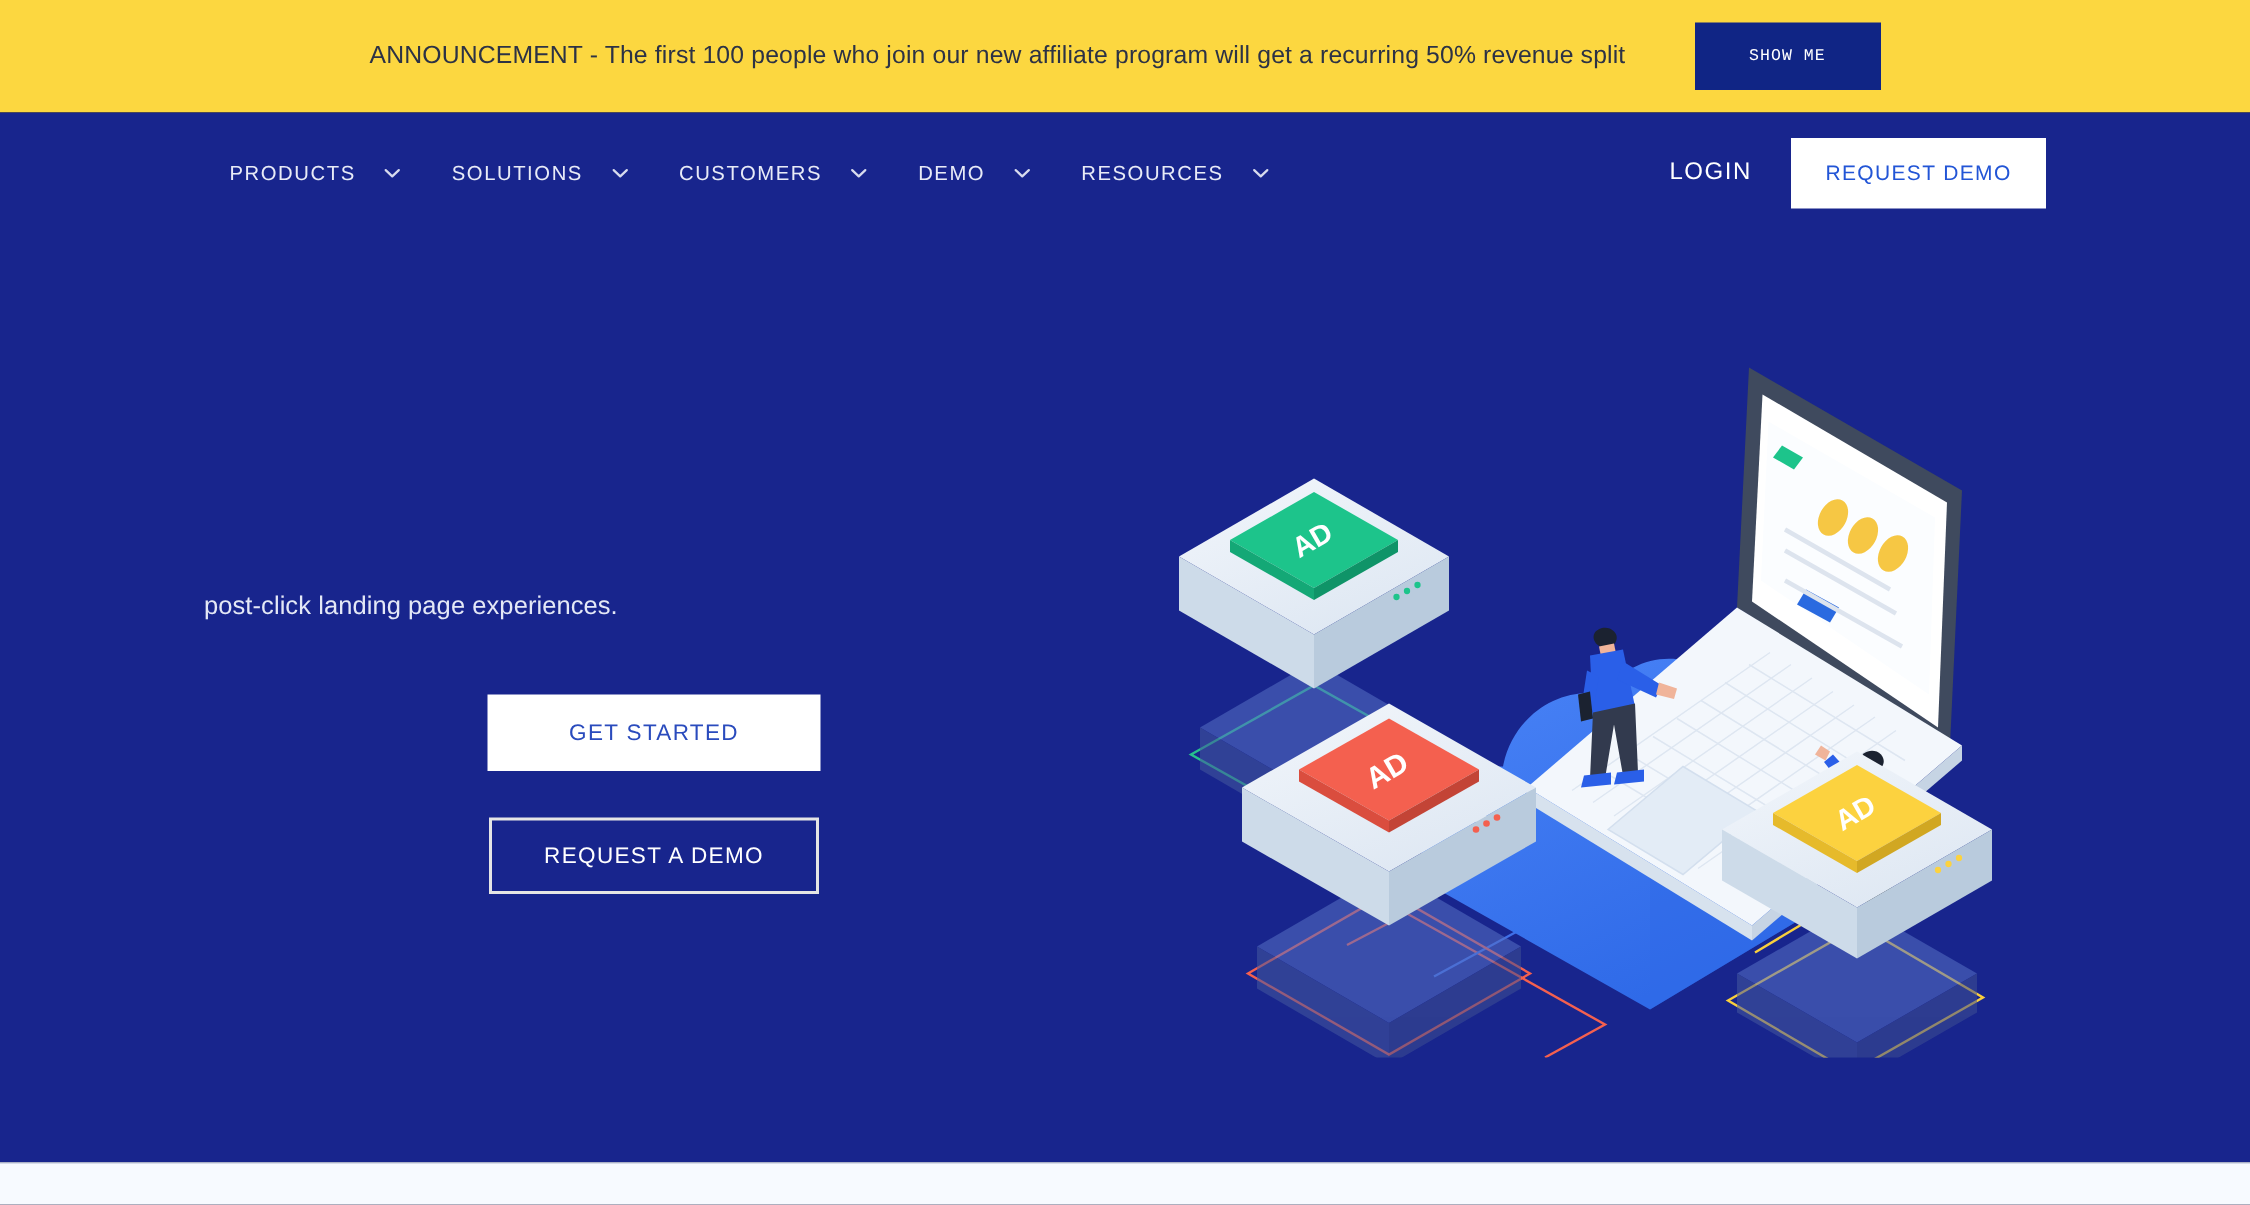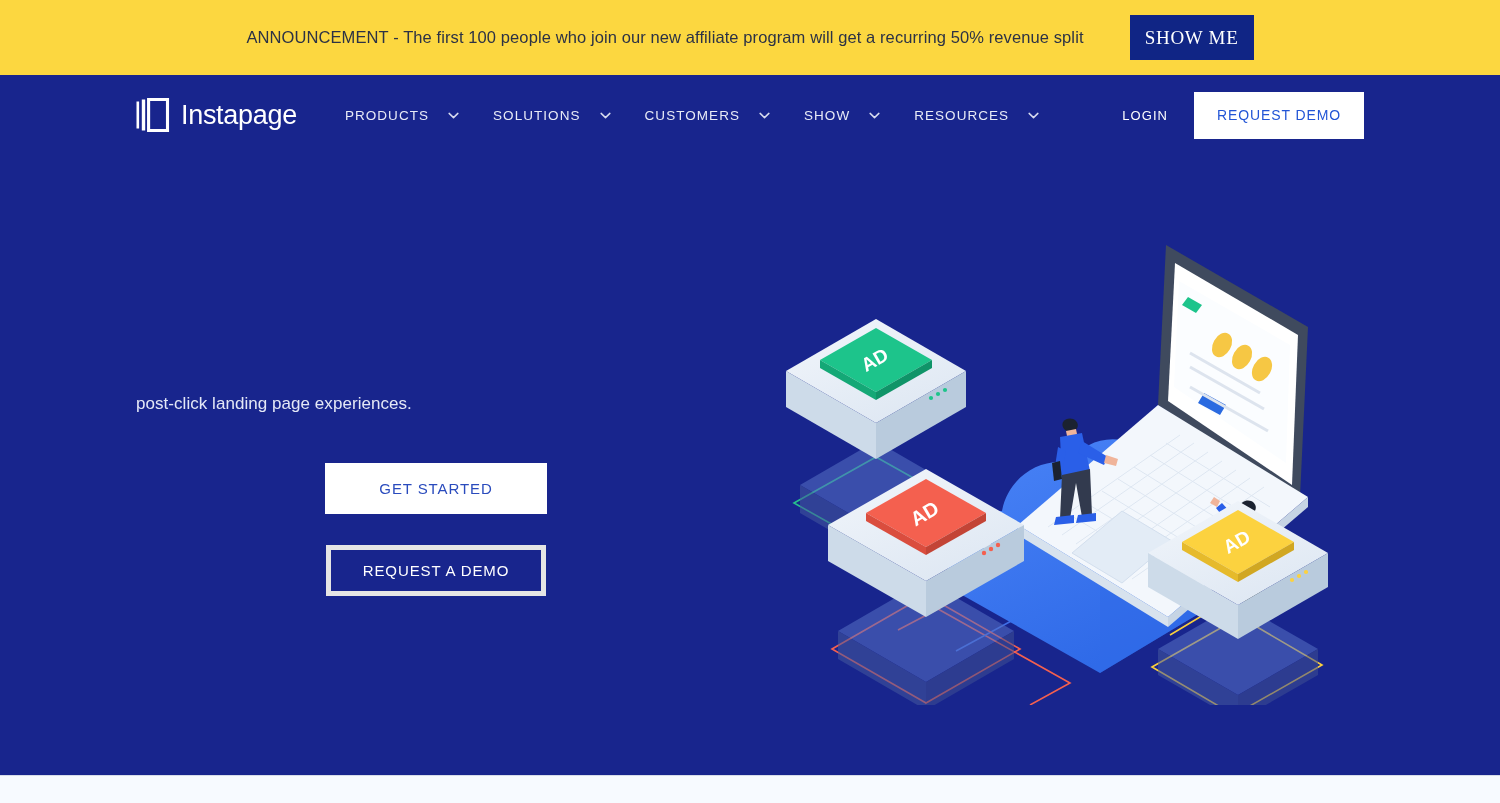--- a/index.html
+++ b/index.html
@@ -41,25 +41,25 @@
     line-height: 1;
   }
   .announce-btn {
     display: inline-flex;
     align-items: center;
     justify-content: center;
     width: 124px;
     height: 45px;
     background: #102585;
     color: #ffffff;
-    font-size: 19px;
+    font-size: 11px;
     letter-spacing: 0.7px;
     border: none;
     cursor: pointer;
-    font-family: Liberation Serif, serif;
+    font-family: Liberation Mono, monospace;
   }
 
   
   .hero {
     position: absolute;
     top: 75px; left: 0;
     width: 1500px;
     height: 700px;
     background: #18258d;
     overflow: hidden;
@@ -106,21 +106,21 @@
   .chev { width: 11px; height: 7px; display: block; opacity: .92; }
 
   .nav-right {
     margin-left: auto;
     display: flex;
     align-items: center;
     gap: 0;
   }
   .login-link {
     color: #ffffff;
-    font-size: 13px;
+    font-size: 16px;
     letter-spacing: 1.05px;
     padding: 0 26px;
     cursor: pointer;
     white-space: nowrap;
   }
   .demo-btn {
     display: inline-flex;
     align-items: center;
     justify-content: center;
     width: 170px;
@@ -181,21 +181,21 @@
   .btn-outline {
     display: inline-flex;
     align-items: center;
     justify-content: center;
     width: 220px;
     height: 51px;
     background: transparent;
     color: #ffffff;
     font-size: 15px;
     letter-spacing: 0.9px;
-    border: 5px solid #e5e5e5;
+    border: 2px solid #e5e5e5;
     cursor: pointer;
     font-family: inherit;
   }
 
   
   .illustration {
     position: absolute;
     left: 770px;
     top: 160px;
     width: 560px;
@@ -220,28 +220,20 @@
 
   <div class="announce-bar">
     <span class="announce-text">ANNOUNCEMENT - The first 100 people who join our new affiliate program will get a recurring 50% revenue split</span>
     <button class="announce-btn">SHOW ME</button>
   </div>
 
   <div class="hero">
 
     <nav class="navbar">
 
-      <div class="logo">
-        <svg class="logo-mark" viewBox="0 0 36 34">
-          <rect x="0.5" y="3.5" width="2.6" height="27" fill="#ffffff"></rect>
-          <rect x="5.8" y="1.5" width="3.4" height="31" fill="#ffffff"></rect>
-          <path d="M12.6 1.5 H31.5 V32.5 H12.6 Z" fill="none" stroke="#ffffff" stroke-width="3.1"></path>
-        </svg>
-        <span class="logo-text">Instapage</span>
-      </div>
 
       <div class="nav-links">
         <div class="nav-item">
           <span>PRODUCTS</span>
           <svg class="chev" viewBox="0 0 12 8">
             <path d="M1 1.6 L6 6.4 L11 1.6" fill="none" stroke="#e8ebf7" stroke-width="1.7" stroke-linecap="round" stroke-linejoin="round"></path>
           </svg>
         </div>
         <div class="nav-item">
           <span>SOLUTIONS</span>
@@ -249,21 +241,21 @@
             <path d="M1 1.6 L6 6.4 L11 1.6" fill="none" stroke="#e8ebf7" stroke-width="1.7" stroke-linecap="round" stroke-linejoin="round"></path>
           </svg>
         </div>
         <div class="nav-item">
           <span>CUSTOMERS</span>
           <svg class="chev" viewBox="0 0 12 8">
             <path d="M1 1.6 L6 6.4 L11 1.6" fill="none" stroke="#e8ebf7" stroke-width="1.7" stroke-linecap="round" stroke-linejoin="round"></path>
           </svg>
         </div>
         <div class="nav-item">
-          <span>SHOW</span>
+          <span>DEMO</span>
           <svg class="chev" viewBox="0 0 12 8">
             <path d="M1 1.6 L6 6.4 L11 1.6" fill="none" stroke="#e8ebf7" stroke-width="1.7" stroke-linecap="round" stroke-linejoin="round"></path>
           </svg>
         </div>
         <div class="nav-item">
           <span>RESOURCES</span>
           <svg class="chev" viewBox="0 0 12 8">
             <path d="M1 1.6 L6 6.4 L11 1.6" fill="none" stroke="#e8ebf7" stroke-width="1.7" stroke-linecap="round" stroke-linejoin="round"></path>
           </svg>
         </div>

